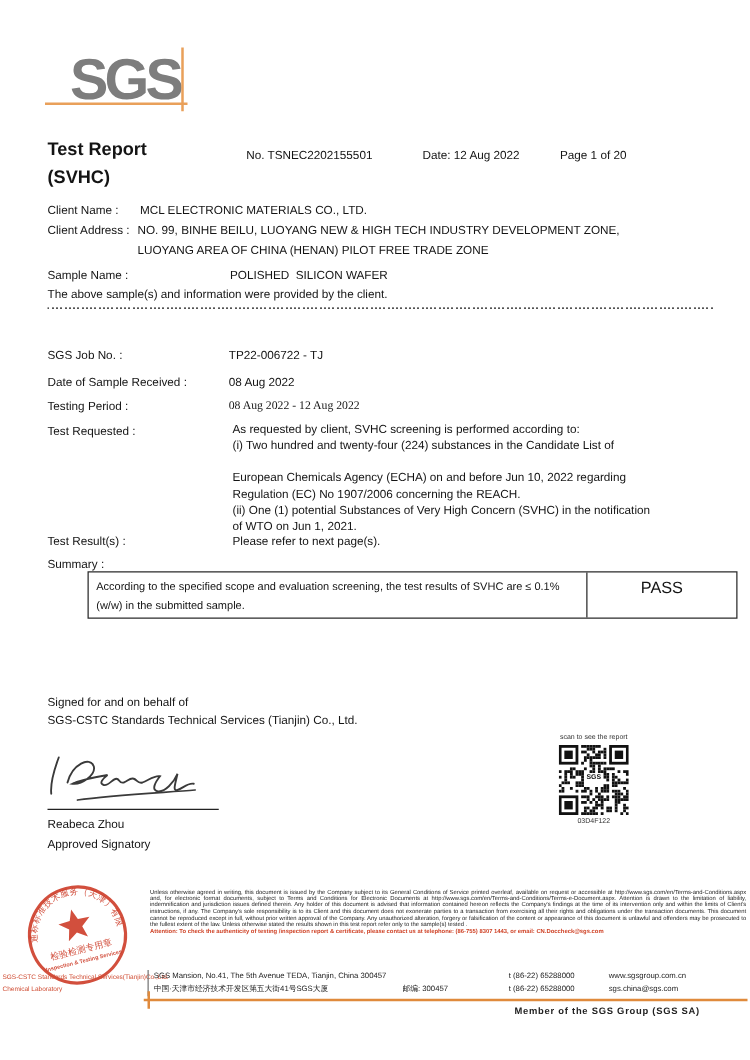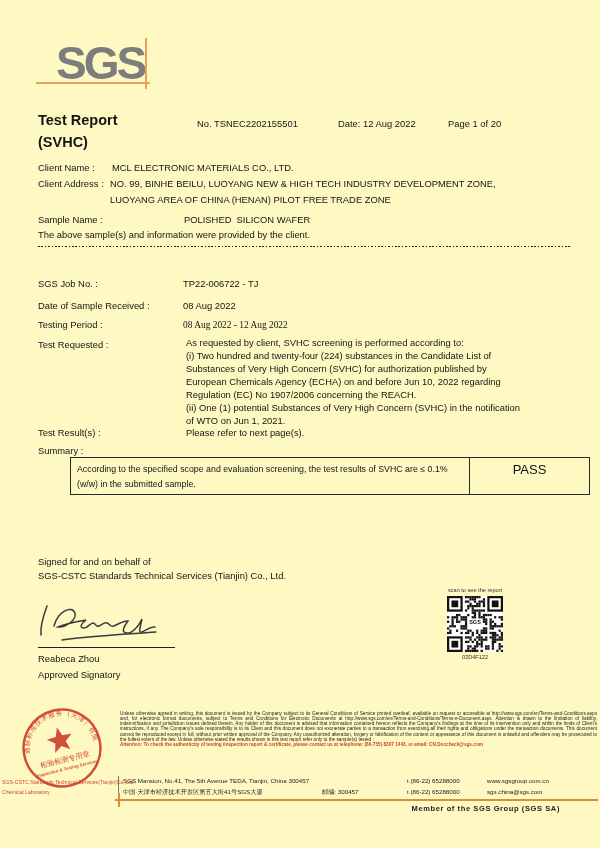--- a/index.html
+++ b/index.html
@@ -1,16 +1,16 @@
 <!DOCTYPE html>
 <html><head>
 <meta charset="utf-8">
 <style>
   html,body{margin:0;padding:0;background:#e9e9e9;}
-  .page{position:relative;width:600px;height:848px;background:#fef9c3;overflow:hidden;
+  .page{position:relative;width:600px;height:848px;background:#ffffff;overflow:hidden;
         font-family:"Liberation Sans","DejaVu Sans",sans-serif;color:#141414;}
   .abs{position:absolute;}
   .t{font-size:9.4px;line-height:12px;white-space:nowrap;color:#141414;}
   .b{font-weight:bold;}
   .pre{white-space:pre;}
   .logo-text{font-size:46px;font-weight:bold;color:#7d7d7d;letter-spacing:-3px;line-height:1;}
   .oline{background:#e9a05a;}
   .dashline{height:1px;background:repeating-linear-gradient(90deg,#1a1a1a 0 1.6px,transparent 1.6px 3.4px);}
   .sumtable{border:1.2px solid #2b2b2b;display:flex;}
   .sumtable .cellL{width:386px;border-right:1.2px solid #2b2b2b;padding:4px 6px 3px 6px;
@@ -57,21 +57,20 @@
   <div class="abs t" style="left:38px;top:278px;">SGS Job No. :</div>
   <div class="abs t" style="left:183px;top:278px;">TP22-006722 - TJ</div>
   <div class="abs t" style="left:38px;top:300px;">Date of Sample Received :</div>
   <div class="abs t" style="left:183px;top:300px;">08 Aug 2022</div>
   <div class="abs t" style="left:38px;top:319px;">Testing Period :</div>
   <div class="abs t" style="left:183px;top:319px;font-family:Liberation Serif, serif;">08 Aug 2022 - 12 Aug 2022</div>
   <div class="abs t" style="left:38px;top:339px;">Test Requested :</div>
 
   <div class="abs t" style="left:186px;top:337px;">As requested by client, SVHC screening is performed according to:</div>
   <div class="abs t" style="left:186px;top:350px;">(i) Two hundred and twenty-four (224) substances in the Candidate List of</div>
-  <div class="abs t" style="left:186px;top:363px;">Substances of Very High Concern (SVHC) for authorization published by</div>
   <div class="abs t" style="left:186px;top:376px;">European Chemicals Agency (ECHA) on and before Jun 10, 2022 regarding</div>
   <div class="abs t" style="left:186px;top:389px;">Regulation (EC) No 1907/2006 concerning the REACH.</div>
   <div class="abs t" style="left:186px;top:402px;">(ii) One (1) potential Substances of Very High Concern (SVHC) in the notification</div>
   <div class="abs t" style="left:186px;top:415px;">of WTO on Jun 1, 2021.</div>
 
   <div class="abs t" style="left:38px;top:427px;">Test Result(s) :</div>
   <div class="abs t" style="left:186px;top:427px;">Please refer to next page(s).</div>
 
   <div class="abs t" style="left:38px;top:445px;">Summary :</div>
   <div class="abs sumtable" style="left:38px;top:457px;width:518px;height:36px;margin-left:32px;">

